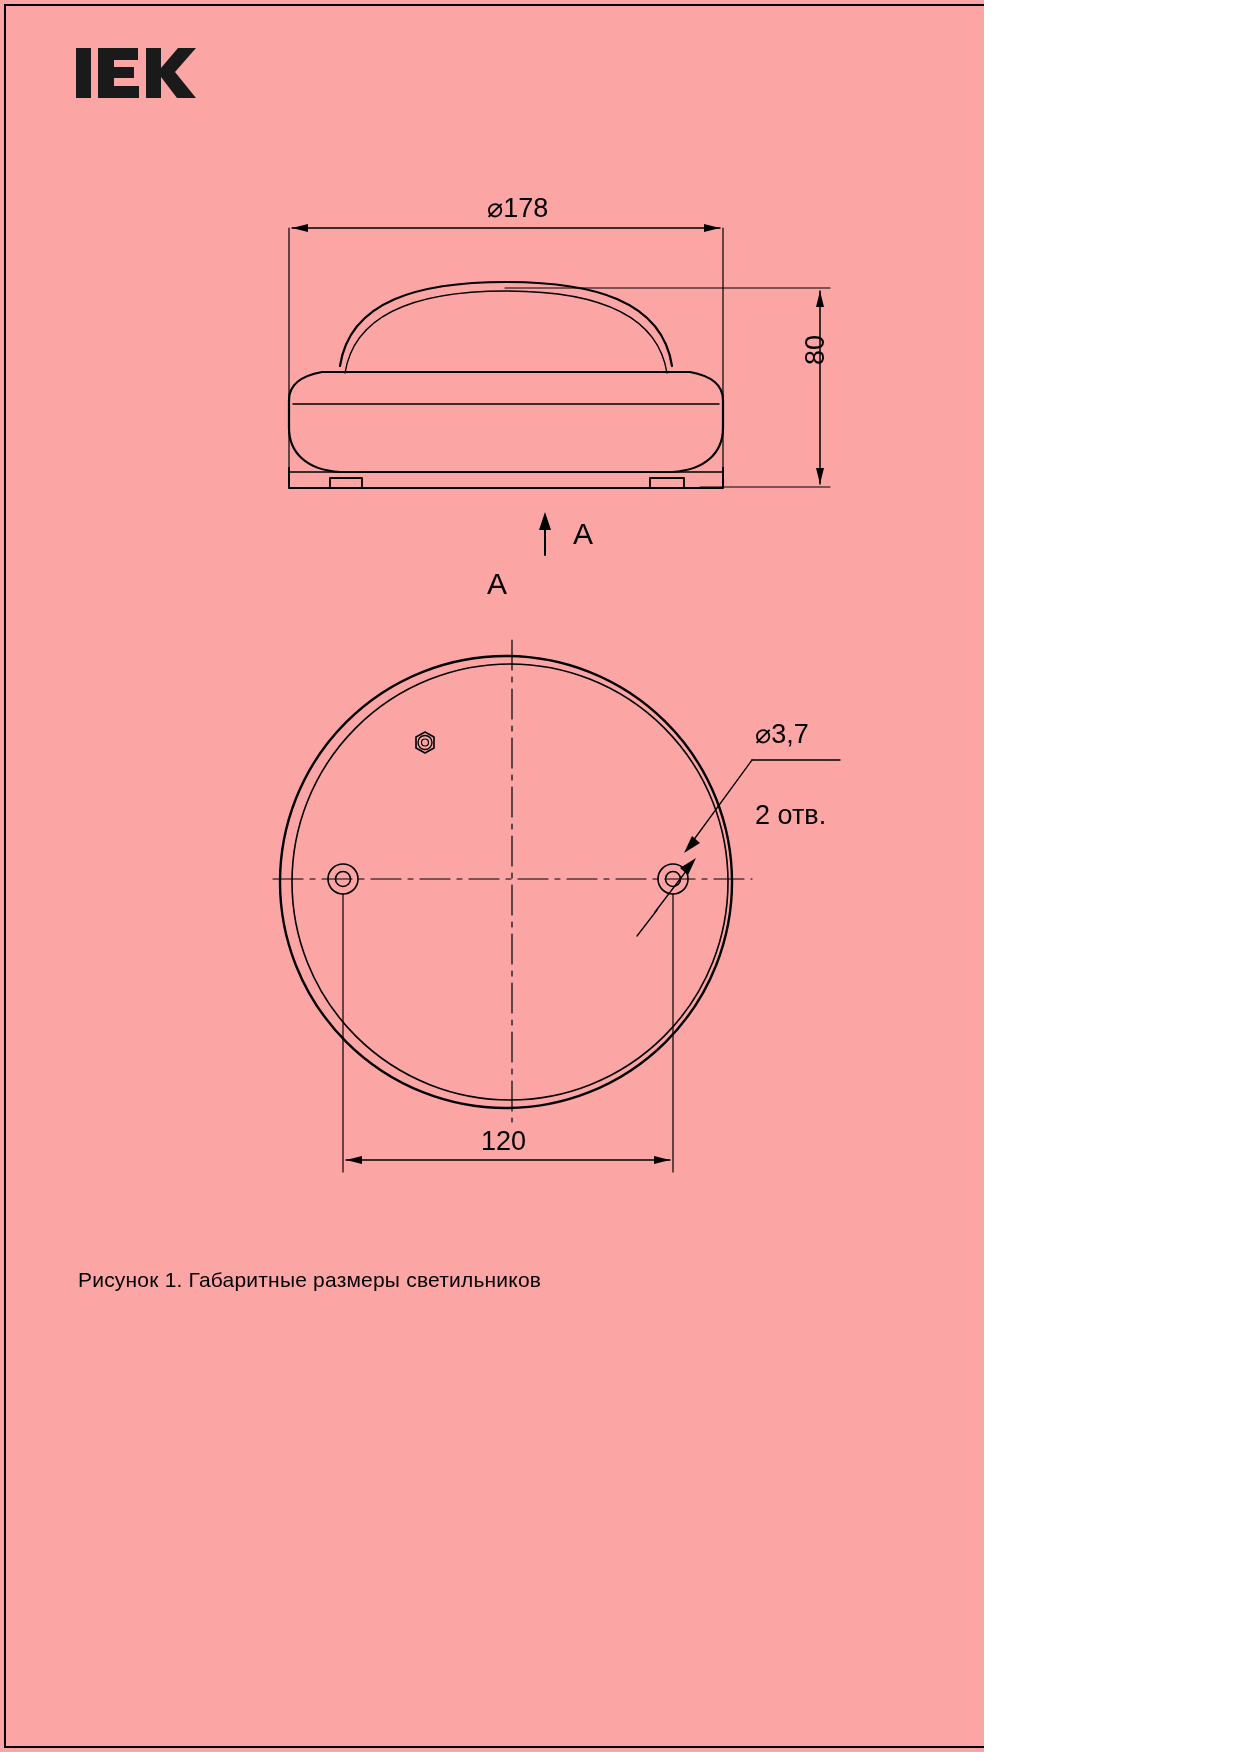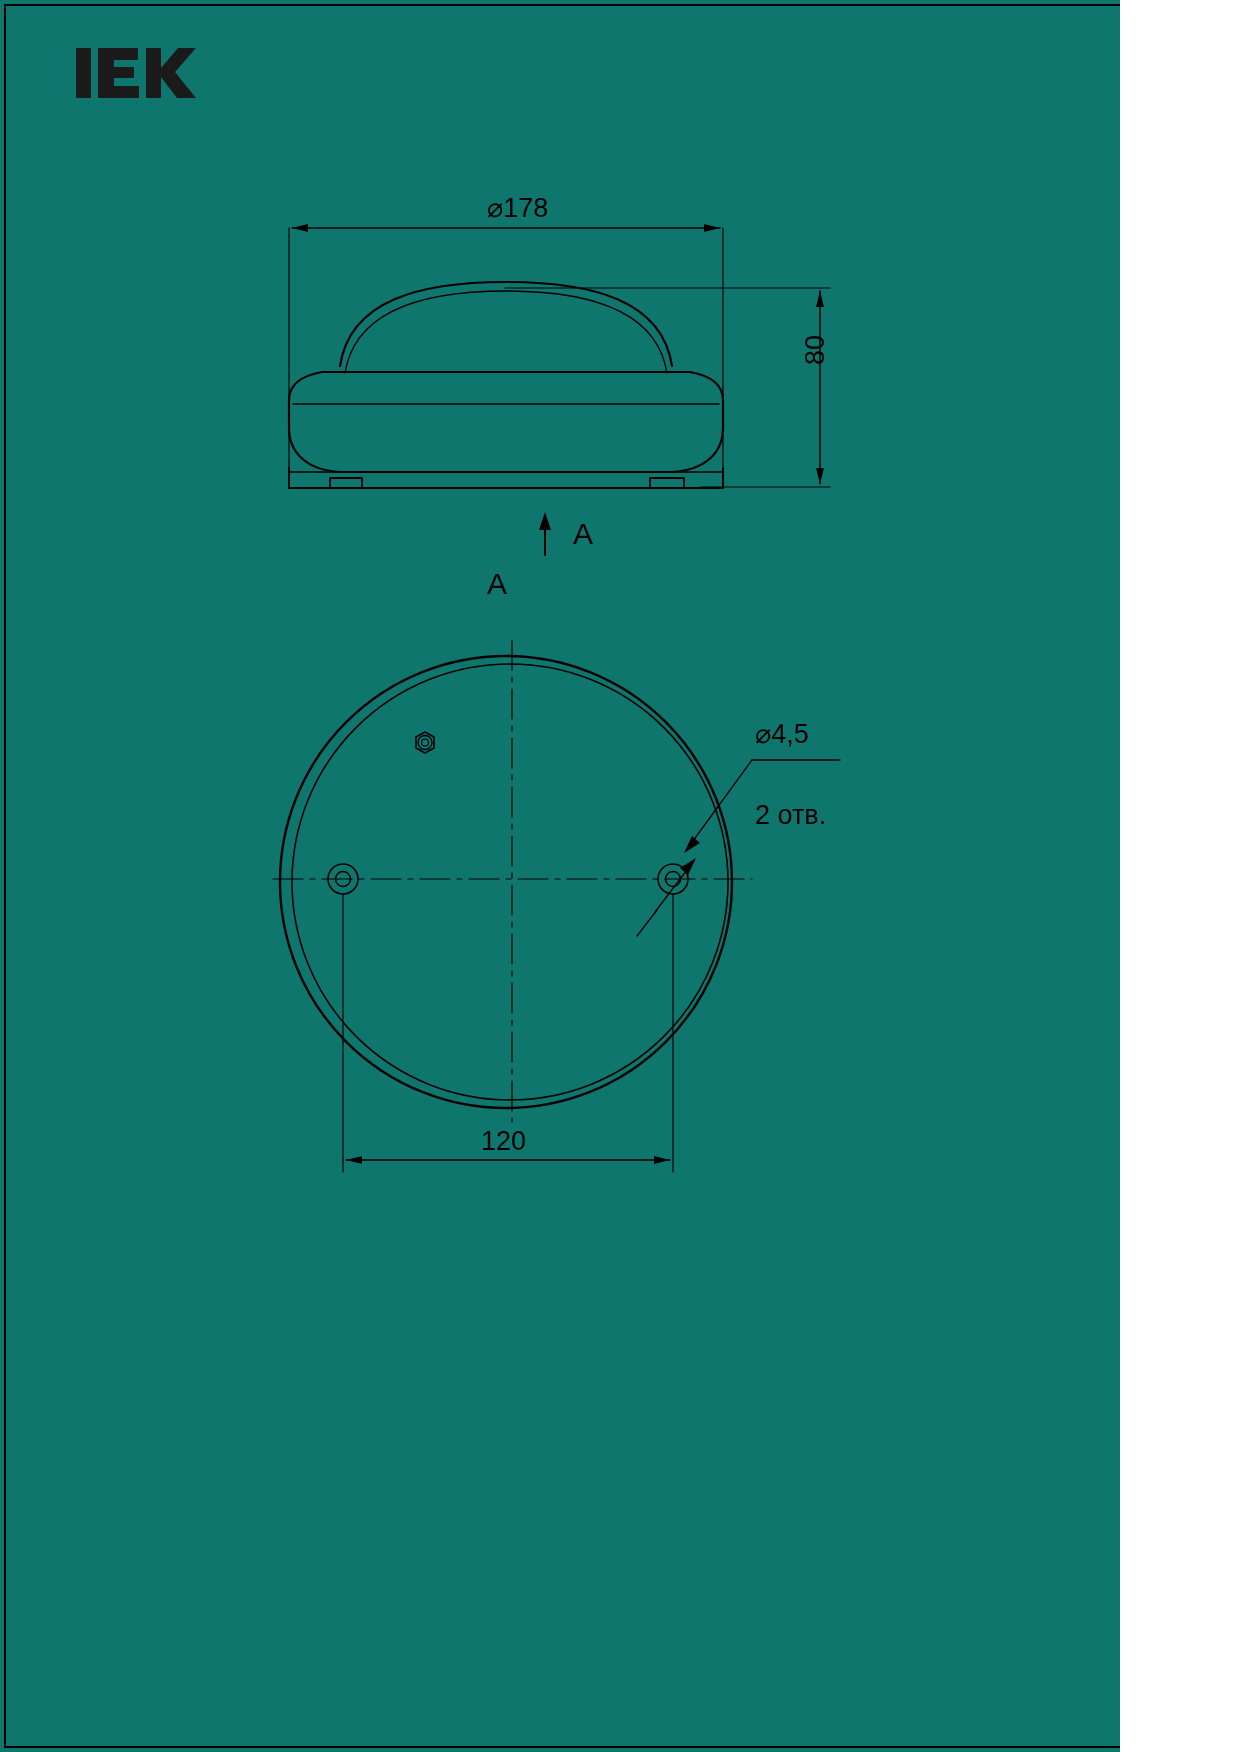--- a/index.html
+++ b/index.html
@@ -5,23 +5,23 @@
   html, body {
     margin: 0;
     padding: 0;
     background: #ffffff;
   }
   body {
     font-family: "Liberation Sans", sans-serif;
   }
   .page {
     position: relative;
-    width: 1120px;
+    width: 984px;
     height: 1752px;
-    background: #0f766e;
+    background: #fca5a5;
     box-sizing: border-box;
     overflow: hidden;
   }
   .page-border {
     position: absolute;
     left: 4px;
     top: 4px;
     width: 1236px;
     height: 1744px;
     border: 2px solid #000000;
@@ -165,17 +165,18 @@
         <path d="M346 1160 L362 1156 L362 1164 Z" fill="#000000" stroke="none"></path>
         <path d="M670 1160 L654 1156 L654 1164 Z" fill="#000000" stroke="none"></path>
       </g>
     </g>
   </svg>
 
   <div class="dim-label dim-178">⌀178</div>
   <div class="dim-label dim-80">80</div>
   <div class="sect-a-top">A</div>
   <div class="sect-a-bot">A</div>
-  <div class="dim-label dim-45">⌀4,5</div>
+  <div class="dim-label dim-45">⌀3,7</div>
   <div class="dim-label dim-2otv">2 отв.</div>
   <div class="dim-label dim-130">120</div>
 
+  <div class="caption">Рисунок 1. Габаритные размеры светильников</div>
 </div>
 
 </body></html>

